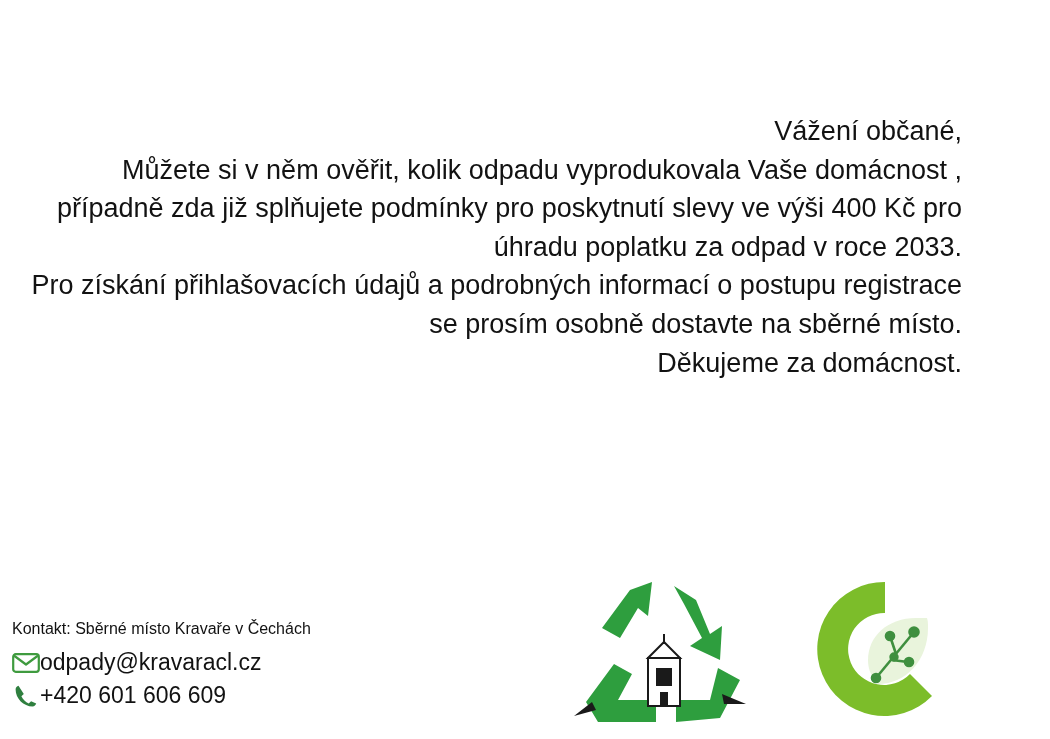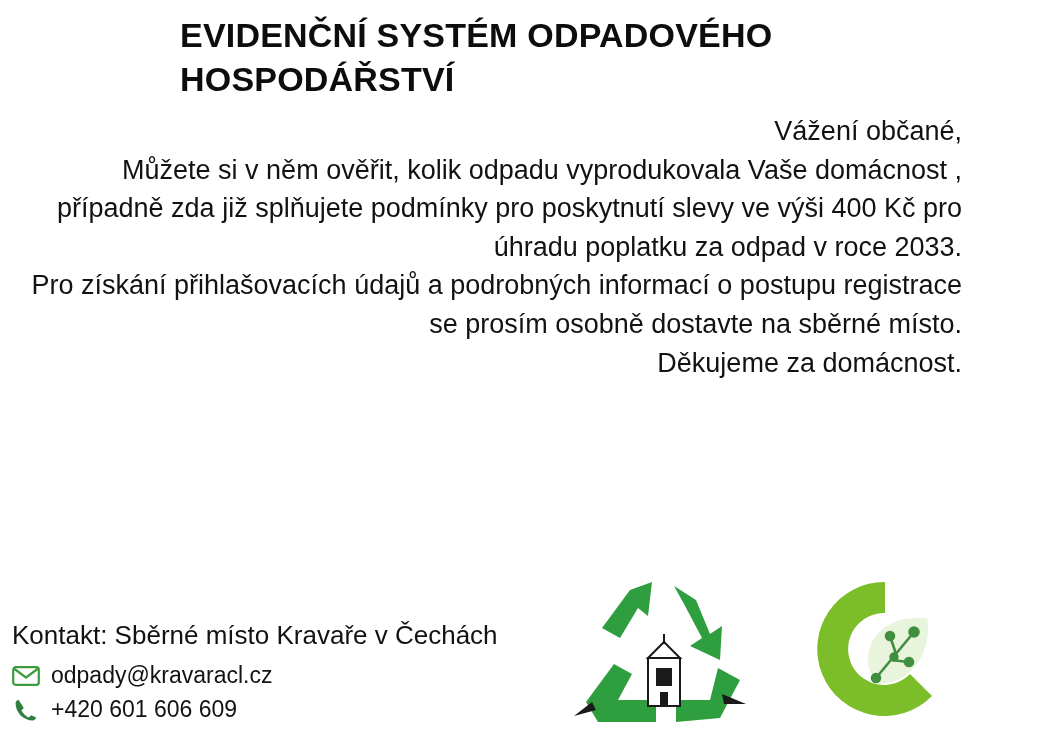--- a/index.html
+++ b/index.html
@@ -45,29 +45,29 @@
     white-space: pre-wrap;
     text-align: right;
   }
   .contact-block {
     position: absolute;
     left: 12px;
     top: 618px;
     width: 560px;
   }
   .contact-line {
-    font-size: 26px;
+    font-size: 16px;
     line-height: 1.35;
     color: #121212;
     margin-bottom: 8px;
   }
   .contact-row {
     display: flex;
     align-items: center;
-    gap: 11px;
+    gap: 0;
     margin-bottom: 4px;
   }
   .contact-row .ico {
     width: 28px;
     height: 26px;
     display: inline-flex;
     align-items: center;
     justify-content: center;
     flex: 0 0 auto;
   }
@@ -92,21 +92,20 @@
     position: absolute;
     left: 250px;
     top: 8px;
   }
 </style>
 </head>
 <body>
 
 <div class="page">
 
-  <div class="title">EVIDENČNÍ SYSTÉM ODPADOVÉHO HOSPODÁŘSTVÍ</div>
 
   <div class="body-text">
     <p>Vážení občané,</p>
     <p>  Můžete si v něm ověřit, kolik odpadu vyprodukovala Vaše domácnost , případně zda již splňujete podmínky pro poskytnutí slevy ve výši 400 Kč pro úhradu poplatku za odpad v roce 2033.</p>
     <p>  Pro získání přihlašovacích údajů a podrobných informací o postupu registrace se prosím osobně dostavte na sběrné místo.</p>
     <p>Děkujeme za domácnost.</p>
   </div>
 
   <div class="contact-block">
     <div class="contact-line">Kontakt: Sběrné místo Kravaře v Čechách</div>

